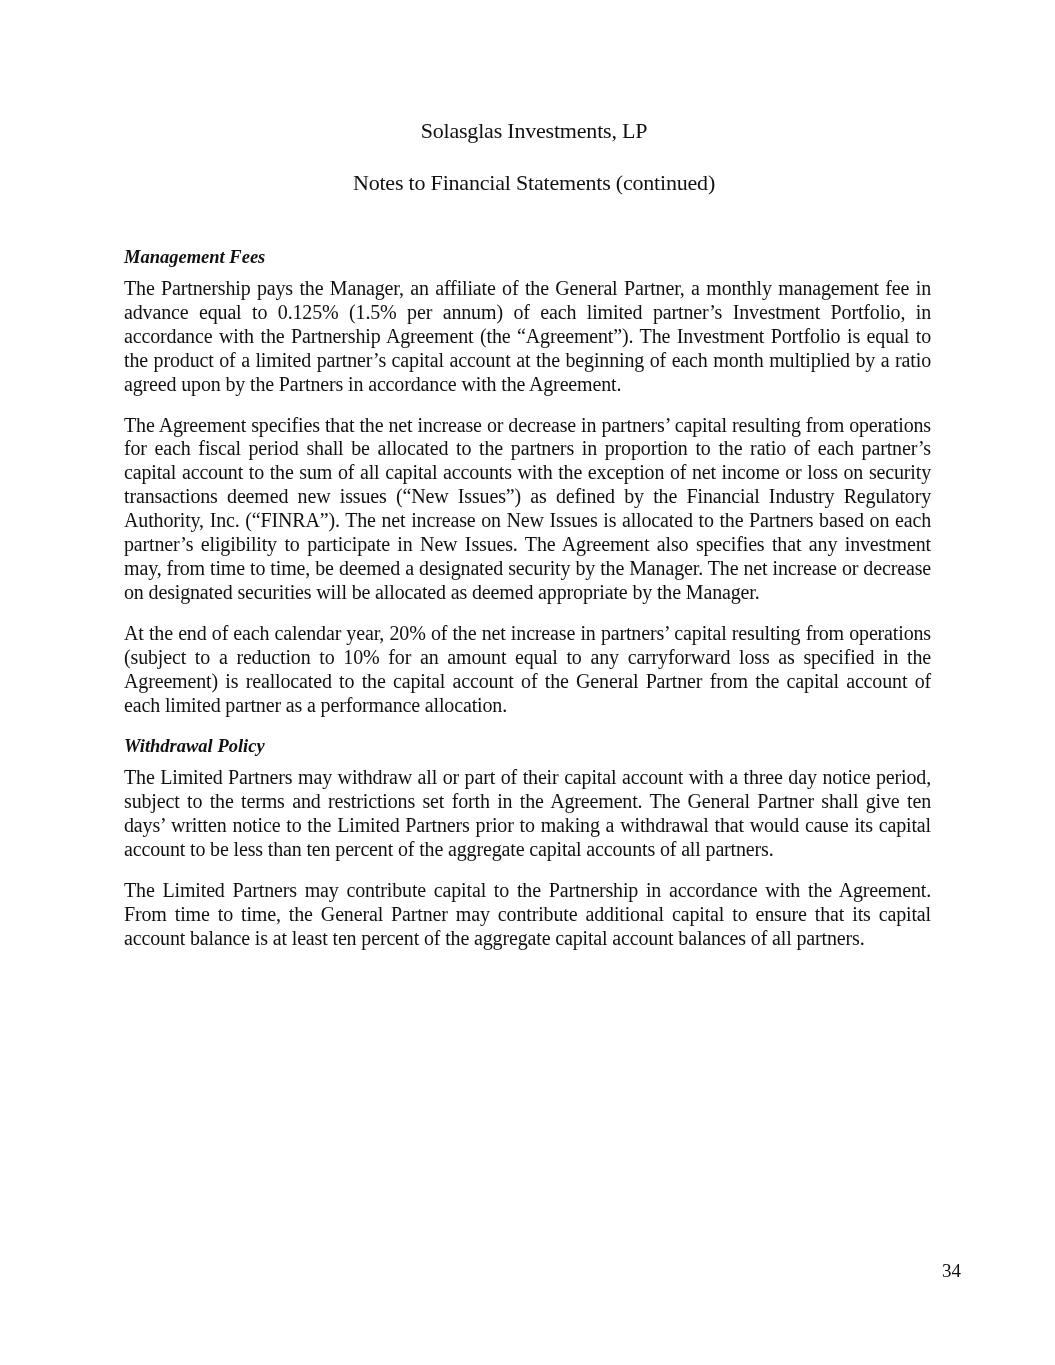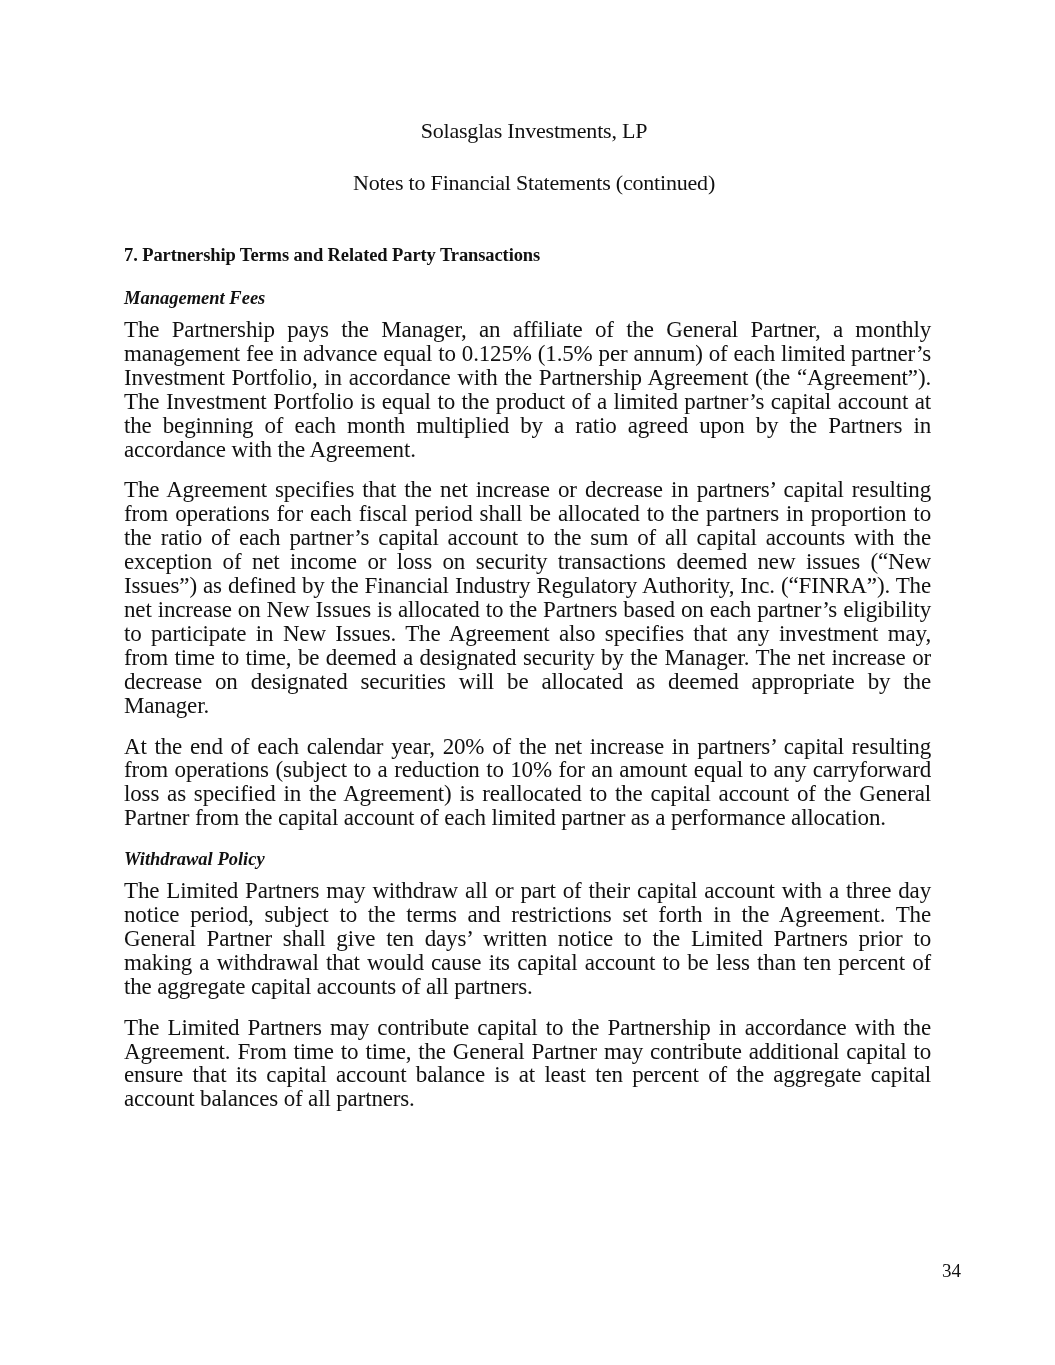--- a/index.html
+++ b/index.html
@@ -17,35 +17,34 @@
   .content {
     position: absolute; left: 124px; top: 245px; width: 807px;
   }
   .sec-head {
     font-weight: bold; font-size: 18.5px; margin: 0 0 20px 0; letter-spacing: -0.1px;
   }
   .sub-head {
     font-weight: bold; font-style: italic; font-size: 18.5px; margin: 0 0 8px 0; line-height: 24px;
   }
   .para {
-    font-size: 23px; line-height: 23.9px; text-align: justify; margin: 0 0 17px 0;
+    font-size: 20px; line-height: 23.9px; text-align: justify; margin: 0 0 17px 0;
     letter-spacing: -0.15px;
   }
   .page-num {
     position: absolute; left: 942px; top: 1260px; font-size: 19px;
   }
 </style>
 </head>
 <body>
 
 <div class="title" id="t1">Solasglas Investments, LP</div>
 <div class="title" id="t2">Notes to Financial Statements (continued)</div>
 
 <div class="content">
-  <div class="sec-head">7.  Partnership Terms and Related Party Transactions</div>
 
   <div>
     <div class="sub-head">Management Fees</div>
     <p class="para">The Partnership pays the Manager, an affiliate of the General Partner, a monthly management fee in advance equal to 0.125% (1.5% per annum) of each limited partner’s Investment Portfolio, in accordance with the Partnership Agreement (the “Agreement”). The Investment Portfolio is equal to the product of a limited partner’s capital account at the beginning of each month multiplied by a ratio agreed upon by the Partners in accordance with the Agreement.</p>
   </div>
 
   <div>
     <p class="para">The Agreement specifies that the net increase or decrease in partners’ capital resulting from operations for each fiscal period shall be allocated to the partners in proportion to the ratio of each partner’s capital account to the sum of all capital accounts with the exception of net income or loss on security transactions deemed new issues (“New Issues”) as defined by the Financial Industry Regulatory Authority, Inc. (“FINRA”). The net increase on New Issues is allocated to the Partners based on each partner’s eligibility to participate in New Issues. The Agreement also specifies that any investment may, from time to time, be deemed a designated security by the Manager. The net increase or decrease on designated securities will be allocated as deemed appropriate by the Manager.</p>
     <p class="para">At the end of each calendar year, 20% of the net increase in partners’ capital resulting from operations (subject to a reduction to 10% for an amount equal to any carryforward loss as specified in the Agreement) is reallocated to the capital account of the General Partner from the capital account of each limited partner as a performance allocation.</p>
   </div>

